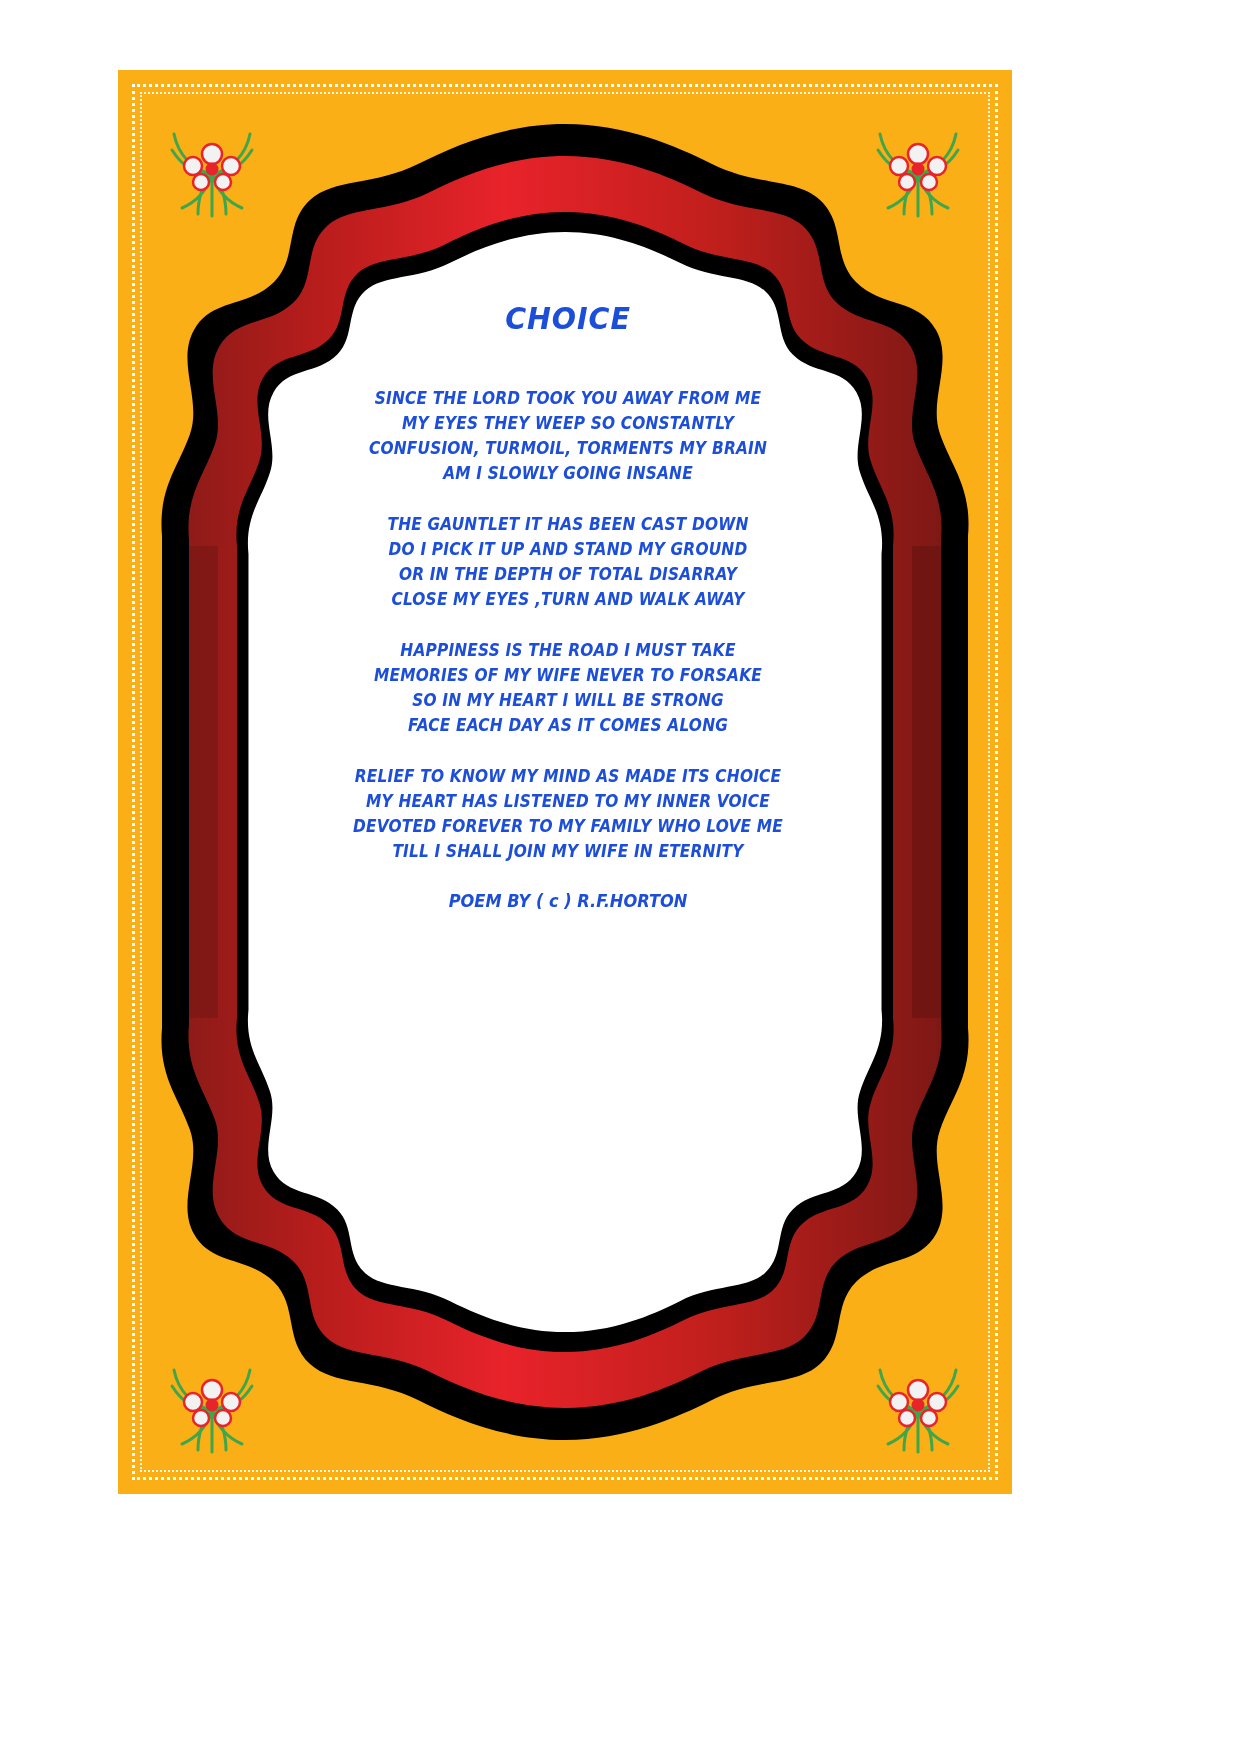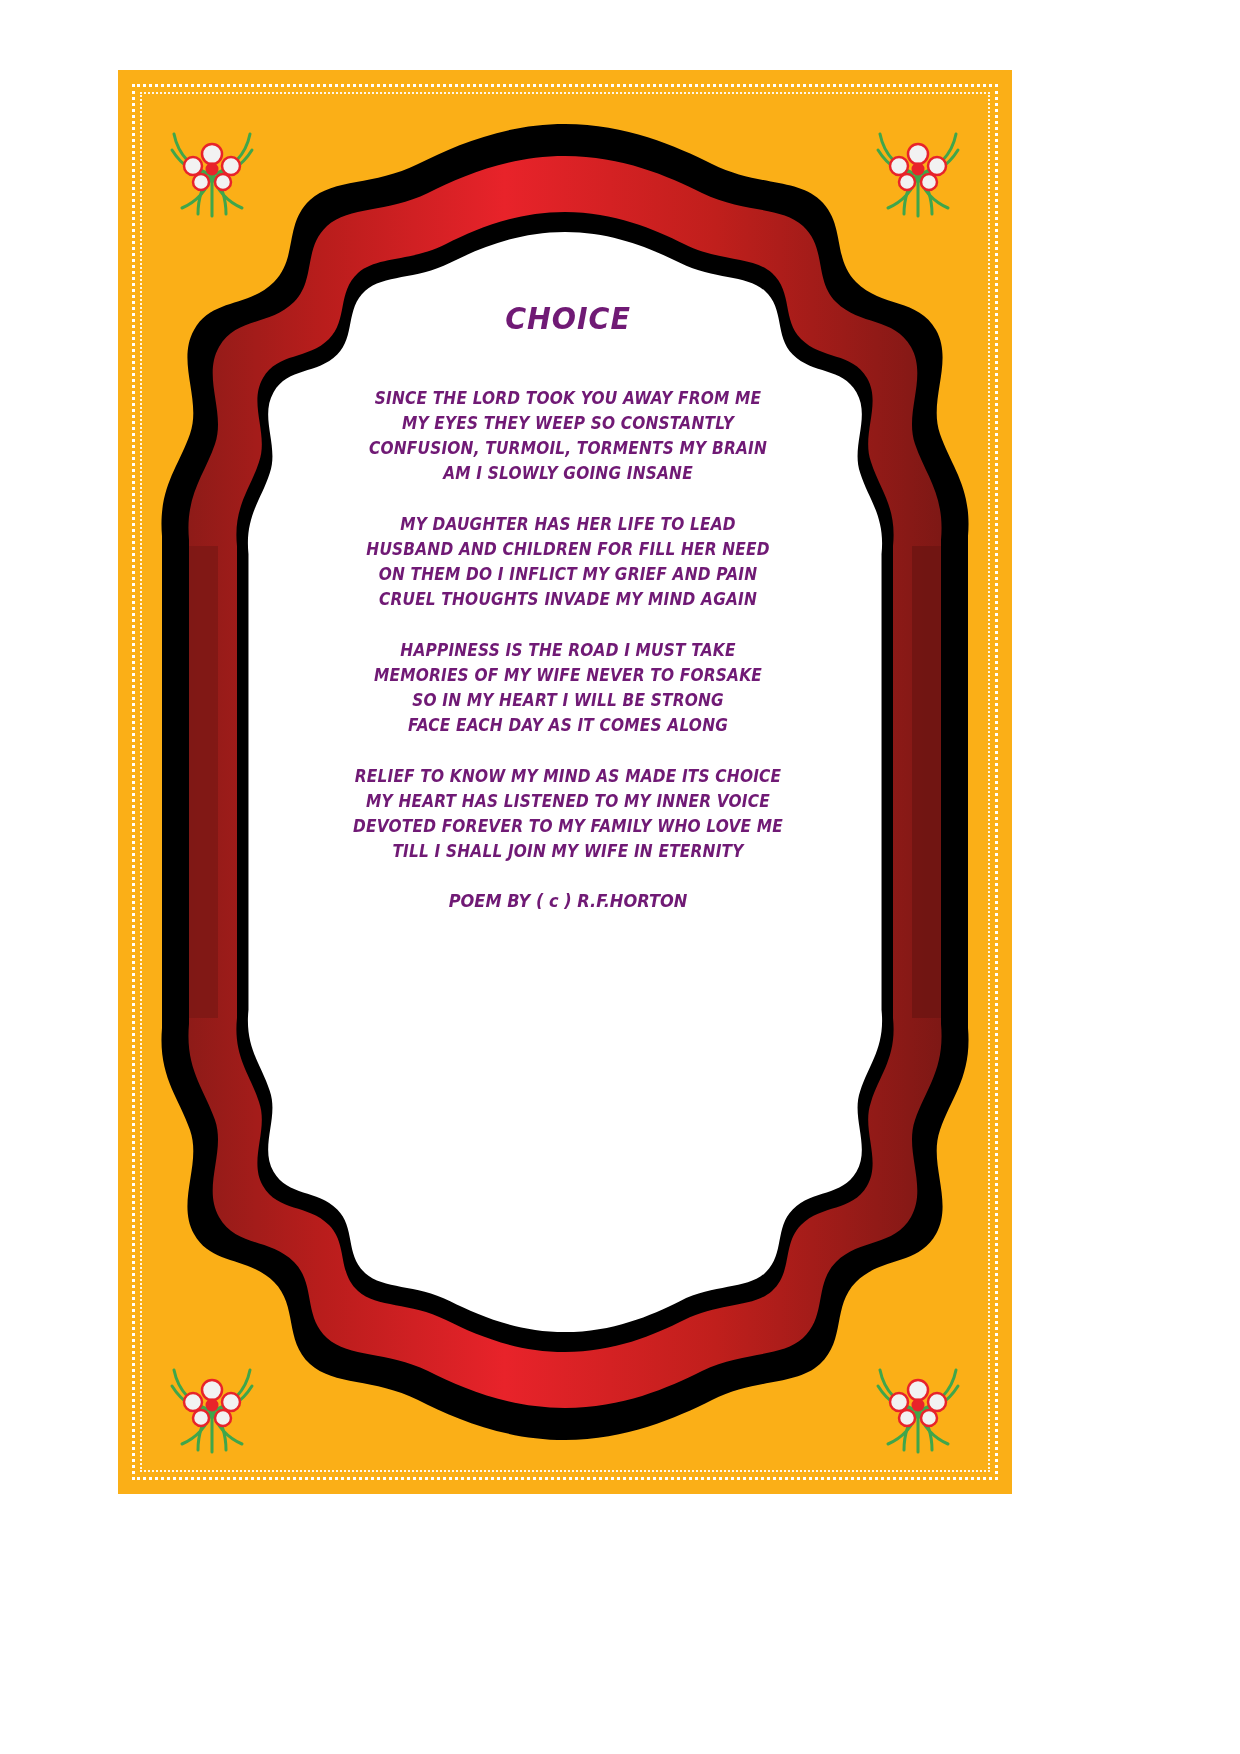--- a/index.html
+++ b/index.html
@@ -70,21 +70,21 @@
   }
 
   
   #poem-area {
     position: absolute;
     left: 200px;
     top: 230px;
     width: 500px;
     height: 980px;
     text-align: center;
-    color: #701a75;
+    color: #1d4ed8;
   }
   #poem-title {
     font-family: "DejaVu Sans", sans-serif;
     font-weight: bold;
     font-style: italic;
     font-size: 31px;
     letter-spacing: 1px;
     margin: 0 0 50px 0;
     transform: scaleX(0.92);
   }
@@ -323,27 +323,27 @@
     <h1 id="poem-title">CHOICE</h1>
 
 
     <div class="stanza">
       <div class="line">SINCE THE LORD TOOK YOU AWAY FROM ME</div>
       <div class="line">MY EYES THEY WEEP SO CONSTANTLY</div>
       <div class="line">CONFUSION, TURMOIL, TORMENTS MY BRAIN</div>
       <div class="line">AM I SLOWLY GOING INSANE</div>
     </div>
 
-
     <div class="stanza">
-      <div class="line">MY DAUGHTER HAS HER LIFE TO LEAD</div>
-      <div class="line">HUSBAND AND CHILDREN FOR FILL HER NEED</div>
-      <div class="line">ON THEM DO I INFLICT MY GRIEF AND PAIN</div>
-      <div class="line">CRUEL THOUGHTS INVADE MY MIND AGAIN</div>
+      <div class="line">THE GAUNTLET IT HAS BEEN CAST DOWN</div>
+      <div class="line">DO I PICK IT UP AND STAND MY GROUND</div>
+      <div class="line">OR IN THE DEPTH OF TOTAL DISARRAY</div>
+      <div class="line">CLOSE MY EYES ,TURN AND WALK AWAY</div>
     </div>
+
 
 
     <div class="stanza">
       <div class="line">HAPPINESS IS THE ROAD I MUST TAKE</div>
       <div class="line">MEMORIES OF MY WIFE NEVER TO FORSAKE</div>
       <div class="line">SO IN MY  HEART I WILL BE STRONG</div>
       <div class="line">FACE EACH DAY AS IT COMES ALONG</div>
     </div>
 
     <div class="stanza">

